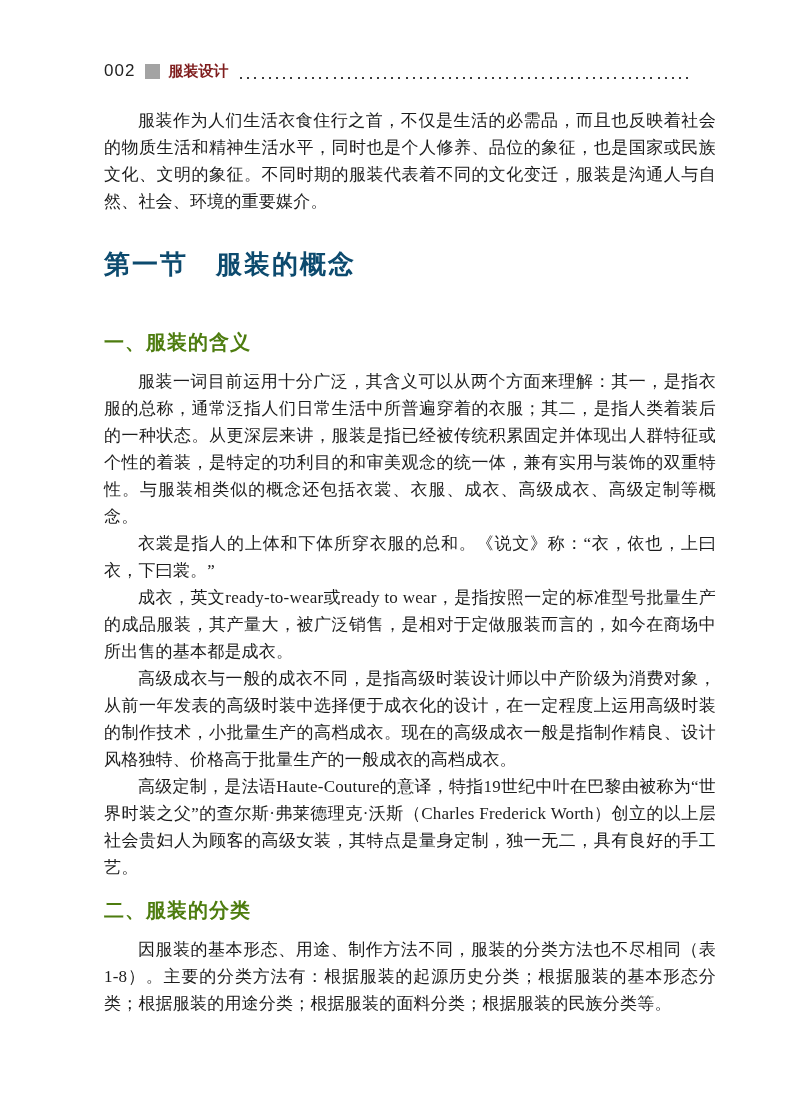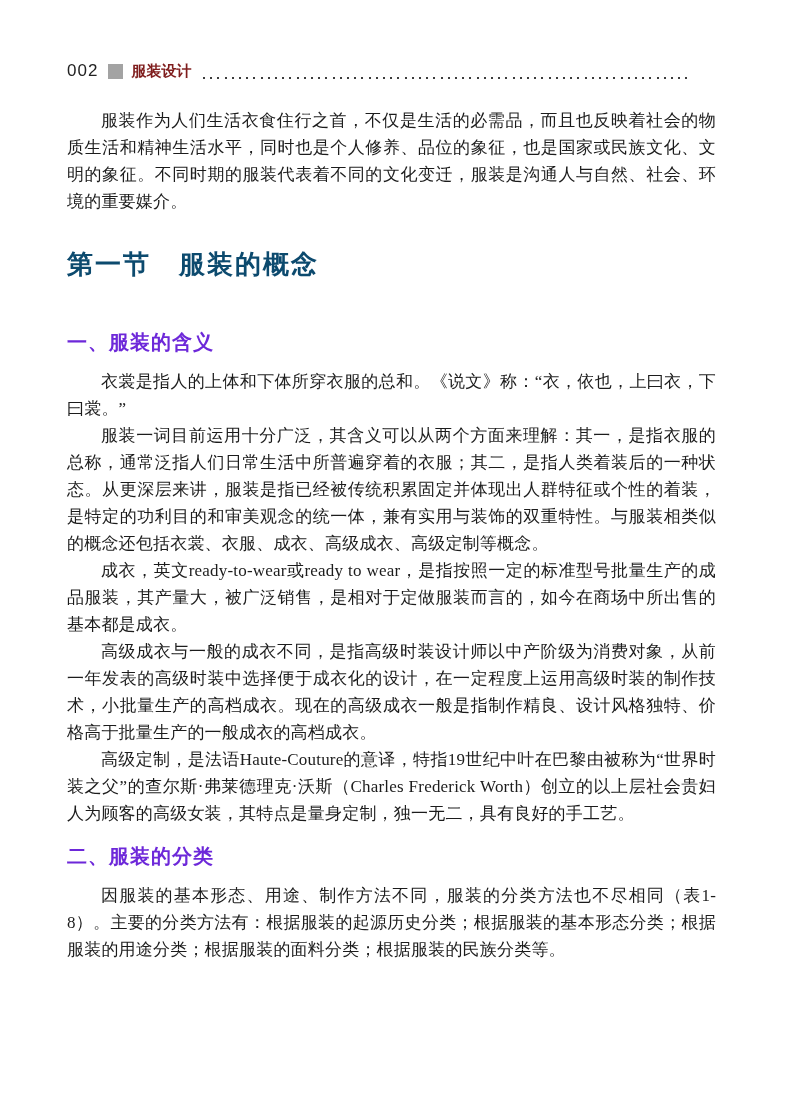--- a/index.html
+++ b/index.html
@@ -5,21 +5,21 @@
   html, body { margin: 0; padding: 0; background: #ffffff; }
   body {
     width: 800px; height: 1114px;
     font-family: "Liberation Serif", "DejaVu Serif", serif;
     color: #1c1c1c;
     overflow: hidden;
   }
   .page {
     box-sizing: border-box;
     width: 800px; height: 784px;
-    padding: 62px 84px 0 67px;
+    padding: 62px 84px 0 104px;
     background: #ffffff;
   }
   
   .hdr {
     display: flex;
     align-items: center;
     height: 18px;
     margin-bottom: 27px;
   }
   .pagenum {
@@ -64,21 +64,21 @@
     font-weight: bold;
     text-align: left;
     letter-spacing: 2px;
     margin: 32px 0 47px 0;
     color: #0c4a6e;
   }
   .sub-hd {
     font-family: "Liberation Sans", "DejaVu Sans", sans-serif;
     font-size: 20px;
     font-weight: bold;
-    color: #6d28d9;
+    color: #4d7c0f;
     margin: 16px 0 12px 0;
     letter-spacing: 1px;
   }
   .sub-hd.first { margin-top: 0; }
 </style>
 </head>
 <body>
 
 <div class="page">
 
@@ -88,22 +88,22 @@
     <span class="booktitle">服装设计</span>
     <div class="leader"></div>
   </header>
 
   <p class="para">服装作为人们生活衣食住行之首，不仅是生活的必需品，而且也反映着社会的物质生活和精神生活水平，同时也是个人修养、品位的象征，也是国家或民族文化、文明的象征。不同时期的服装代表着不同的文化变迁，服装是沟通人与自然、社会、环境的重要媒介。</p>
 
   <h1 class="sec-title">第一节　服装的概念</h1>
 
   <h2 class="sub-hd first">一、服装的含义</h2>
 
+  <p class="para">服装一词目前运用十分广泛，其含义可以从两个方面来理解：其一，是指衣服的总称，通常泛指人们日常生活中所普遍穿着的衣服；其二，是指人类着装后的一种状态。从更深层来讲，服装是指已经被传统积累固定并体现出人群特征或个性的着装，是特定的功利目的和审美观念的统一体，兼有实用与装饰的双重特性。与服装相类似的概念还包括衣裳、衣服、成衣、高级成衣、高级定制等概念。</p>
   <p class="para">衣裳是指人的上体和下体所穿衣服的总和。《说文》称：“衣，依也，上曰衣，下曰裳。”</p>
-  <p class="para">服装一词目前运用十分广泛，其含义可以从两个方面来理解：其一，是指衣服的总称，通常泛指人们日常生活中所普遍穿着的衣服；其二，是指人类着装后的一种状态。从更深层来讲，服装是指已经被传统积累固定并体现出人群特征或个性的着装，是特定的功利目的和审美观念的统一体，兼有实用与装饰的双重特性。与服装相类似的概念还包括衣裳、衣服、成衣、高级成衣、高级定制等概念。</p>
   <p class="para">成衣，英文ready-to-wear或ready to wear，是指按照一定的标准型号批量生产的成品服装，其产量大，被广泛销售，是相对于定做服装而言的，如今在商场中所出售的基本都是成衣。</p>
   <p class="para">高级成衣与一般的成衣不同，是指高级时装设计师以中产阶级为消费对象，从前一年发表的高级时装中选择便于成衣化的设计，在一定程度上运用高级时装的制作技术，小批量生产的高档成衣。现在的高级成衣一般是指制作精良、设计风格独特、价格高于批量生产的一般成衣的高档成衣。</p>
   <p class="para">高级定制，是法语Haute-Couture的意译，特指19世纪中叶在巴黎由被称为“世界时装之父”的查尔斯·弗莱德理克·沃斯（Charles Frederick Worth）创立的以上层社会贵妇人为顾客的高级女装，其特点是量身定制，独一无二，具有良好的手工艺。</p>
 
   <h2 class="sub-hd">二、服装的分类</h2>
 
   <p class="para">因服装的基本形态、用途、制作方法不同，服装的分类方法也不尽相同（表1-8）。主要的分类方法有：根据服装的起源历史分类；根据服装的基本形态分类；根据服装的用途分类；根据服装的面料分类；根据服装的民族分类等。</p>
 
 </div>
 

